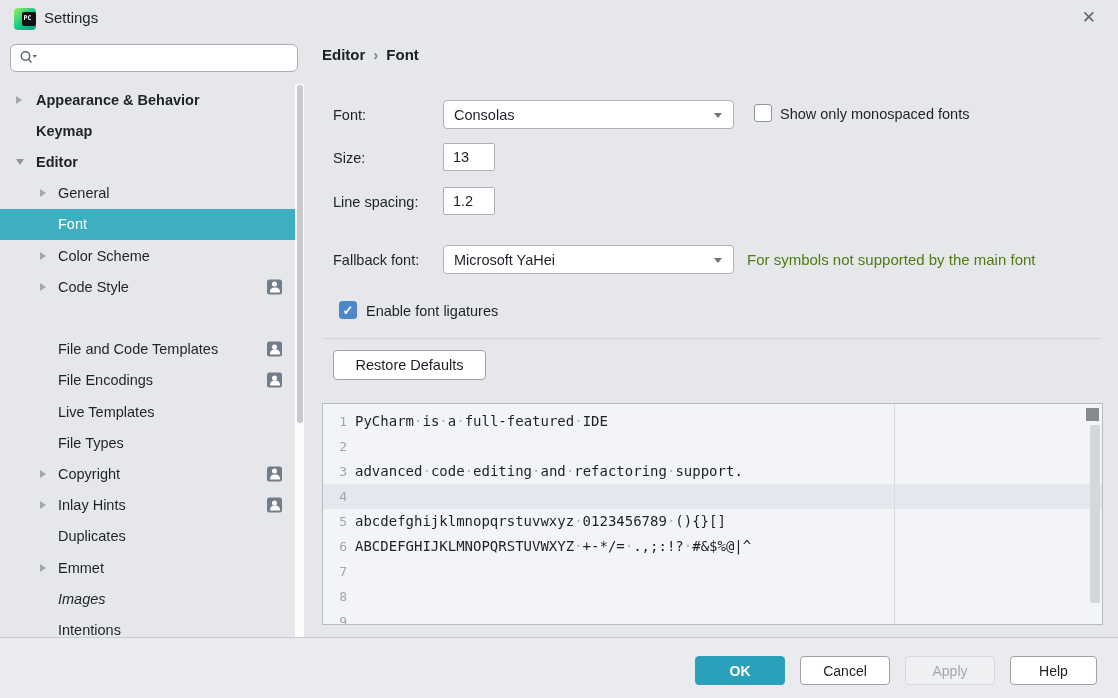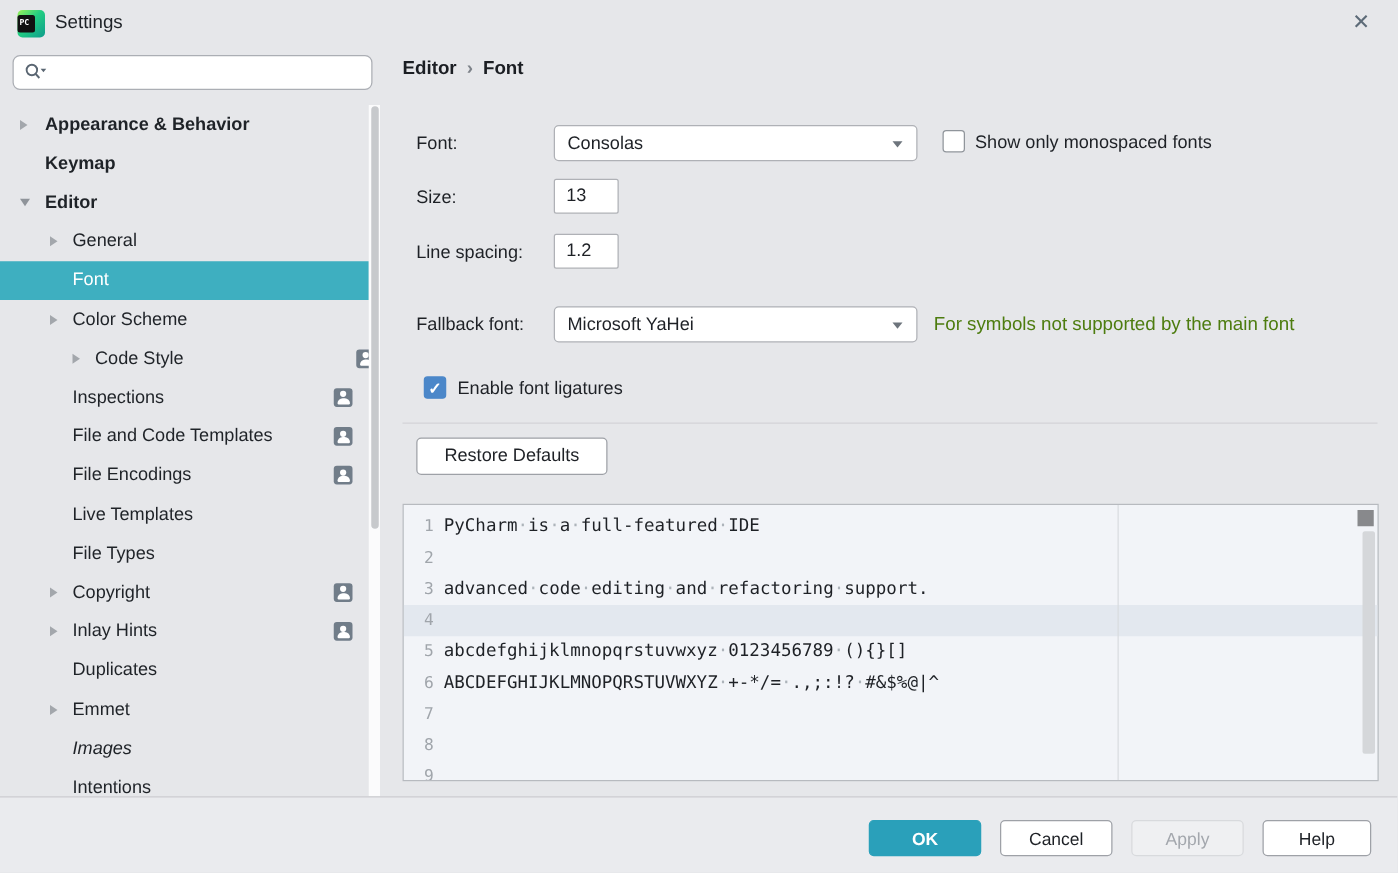--- a/index.html
+++ b/index.html
@@ -3,21 +3,21 @@
 <meta charset="utf-8">
 <style>
   * { margin:0; padding:0; box-sizing:border-box; }
   html,body { width:1118px; height:698px; }
   body { font-family:"Liberation Sans", sans-serif; background:#e6e7ea; position:relative; overflow:hidden; color:#1e2126; }
 
   
   .titlebar { position:absolute; left:0; top:0; width:1118px; height:36px; }
   .app-icon { position:absolute; left:14px; top:8px; width:22px; height:22px; border-radius:4px;
               background:linear-gradient(135deg,#9af158 0%,#22ce82 45%,#0e9c8c 100%);
-              display:flex; align-items:center; justify-content:flex-start; }
+              display:flex; align-items:center; justify-content:flex-end; }
   .app-icon-inner { width:14px; height:14px; background:#111; border-radius:2px; color:#fff;
               font-size:6.5px; font-weight:bold; font-family:"DejaVu Sans Mono",monospace;
               display:flex; align-items:flex-start; justify-content:flex-start; padding:1.5px 0 0 1.5px; }
   .window-title { position:absolute; left:44px; top:9px; font-size:15px; color:#1e2227; }
   .close-btn { position:absolute; right:22px; top:7px; font-size:17px; color:#5d6b78; cursor:pointer; line-height:22px; }
 
   
   .sidebar { position:absolute; left:0; top:36px; width:304px; height:601px; }
   .searchbox { position:absolute; left:10px; top:8px; width:288px; height:28px; background:#fff;
                border:1px solid #abaeb4; border-radius:6px; display:flex; align-items:center; padding-left:8px; }
@@ -110,27 +110,23 @@
         <span class="arr collapsed" style="left: 40px;"></span>
         <span class="tlabel" style="left: 58px;">General</span>
       </div>
       <div class="trow sel" style="top: 124.8px;">
         <span class="tlabel" style="left: 58px;">Font</span>
       </div>
       <div class="trow" style="top: 156px;">
         <span class="arr collapsed" style="left: 40px;"></span>
         <span class="tlabel" style="left: 58px;">Color Scheme</span>
       </div>
-      <div class="trow" style="top: 187.2px; margin-left: 18px;">
+      <div class="trow" style="top: 187.2px;">
         <span class="arr collapsed" style="left: 40px;"></span>
         <span class="tlabel" style="left: 58px;">Code Style</span>
-        <span class="person"></span>
-      </div>
-      <div class="trow" style="top: 218.4px;">
-        <span class="tlabel" style="left: 58px;">Inspections</span>
         <span class="person"></span>
       </div>
       <div class="trow" style="top: 249.6px;">
         <span class="tlabel" style="left: 58px;">File and Code Templates</span>
         <span class="person"></span>
       </div>
       <div class="trow" style="top: 280.8px;">
         <span class="tlabel" style="left: 58px;">File Encodings</span>
         <span class="person"></span>
       </div>

